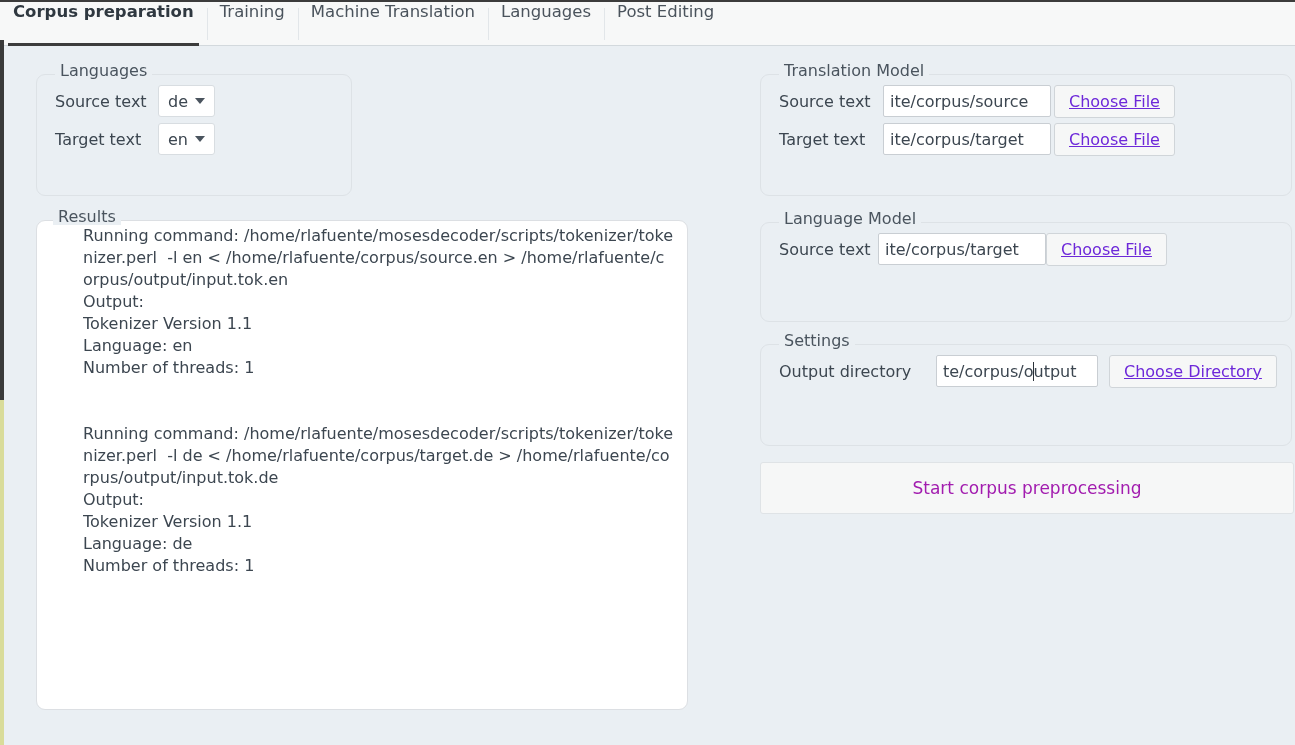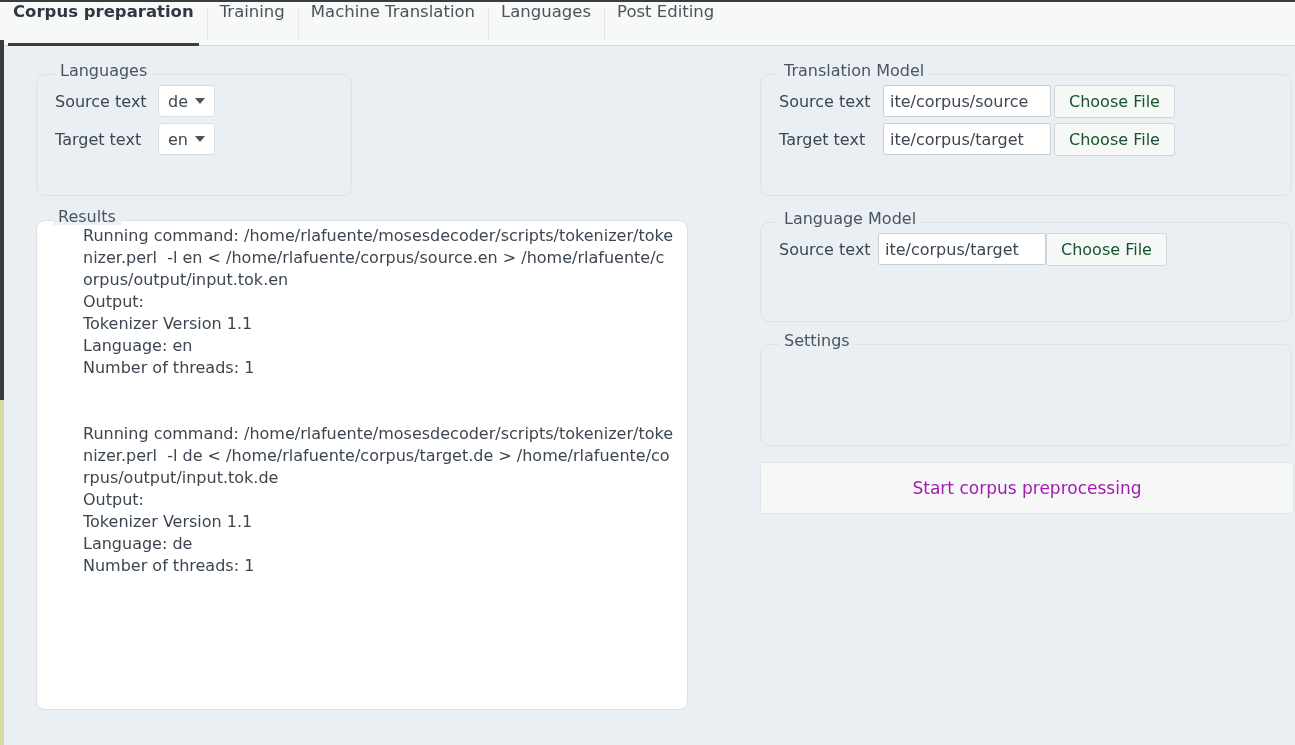--- a/index.html
+++ b/index.html
@@ -175,28 +175,29 @@
     margin: 0 -0.5px;
   }
 
   .btn {
     box-sizing: border-box;
     height: 33px;
     background: #f6f7f7;
     border: 1px solid #d0d5d9;
     border-radius: 3px;
     font-size: 16px;
-    color: #14532d;
+    color: #6d28d9;
     font-family: inherit;
     padding: 0 14px;
     display: inline-flex;
     align-items: center;
     justify-content: center;
     white-space: nowrap;
     cursor: default;
+    text-decoration: underline;
   }
 
   
   #grp-languages { left: 36px;  top: 28px;  width: 316px; height: 122px; }
   #grp-languages .row .lbl { width: 103px; }
 
   #grp-results { left: 36px; top: 174px; width: 652px; height: 490px;
                  background: #ffffff; border-color: #dcdfe3; padding-left: 28px; }
   #grp-results > .legend { background: #eaeff3; left: 16px; }
   .results-text {
@@ -334,18 +335,29 @@
           <span class="textfield">
             <span>ite/corpus/target</span>
           </span>
           <span class="btn">Choose File</span>
         </div>
       </div>
     </div>
 
     <div class="group" id="grp-settings">
       <div class="legend">Settings</div>
+      <div class="body">
+        <div class="row">
+          <span class="lbl">Output directory</span>
+          <span class="textfield">
+            <span>te/corpus/o</span>
+              <span class="caret-bar"></span>
+              <span>utput</span>
+          </span>
+          <span class="btn">Choose Directory</span>
+        </div>
+      </div>
     </div>
 
     <div id="start-btn">Start corpus preprocessing</div>
 
   </div>
 </div>
 
 </body></html>

